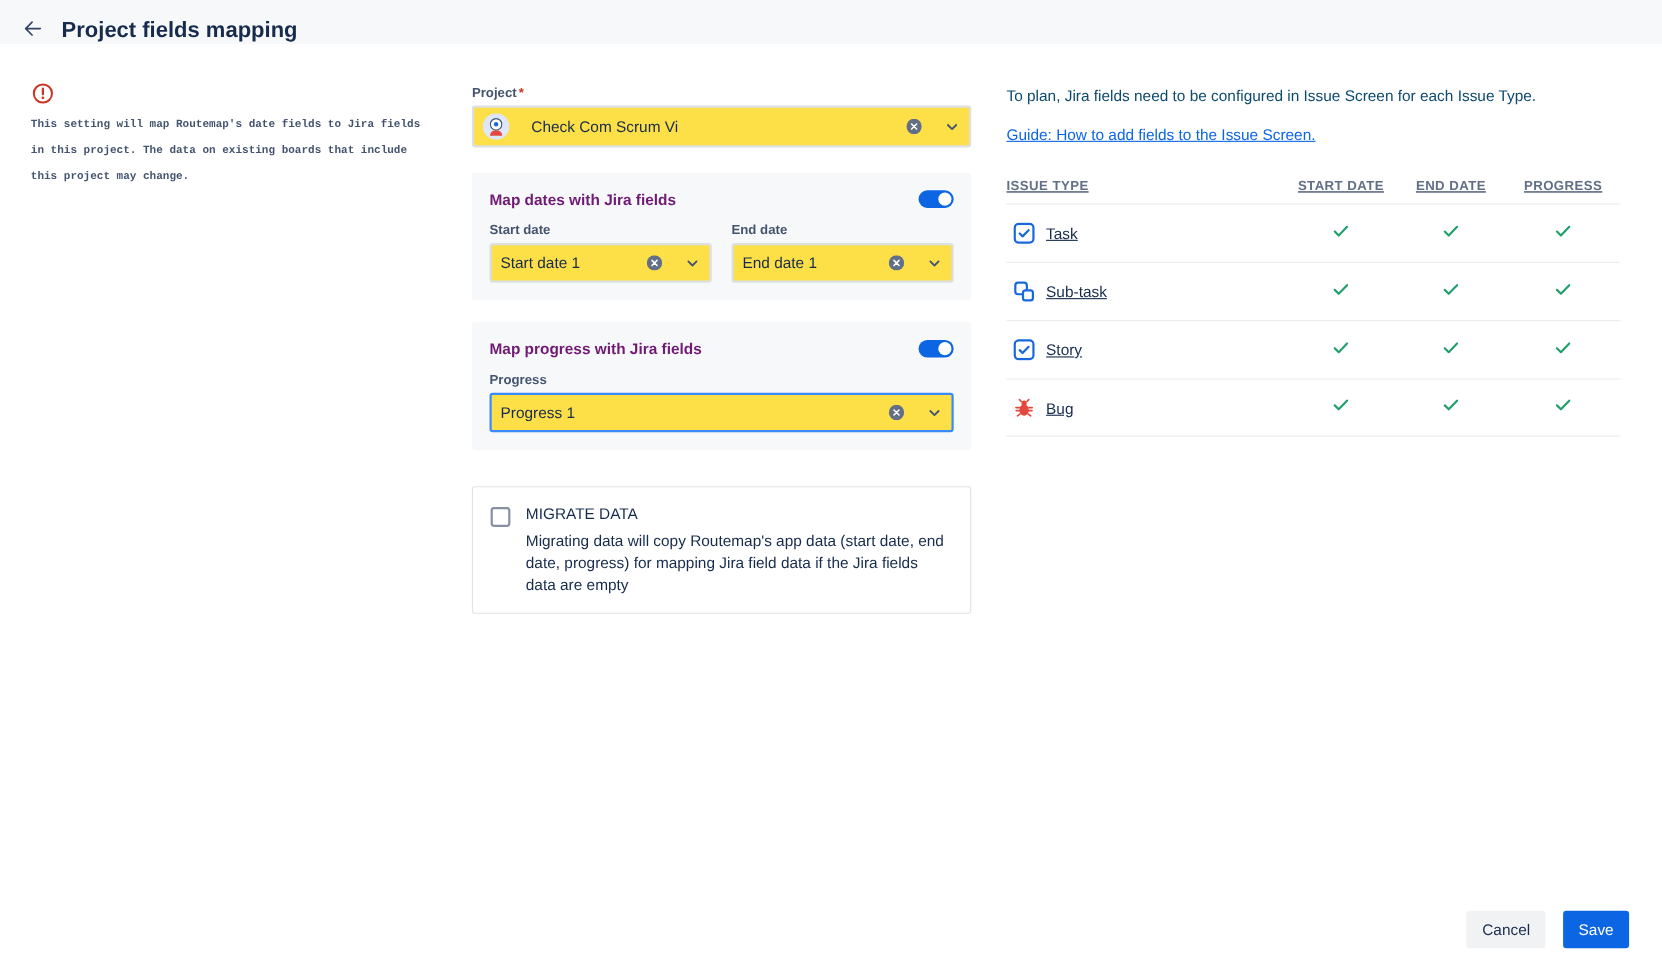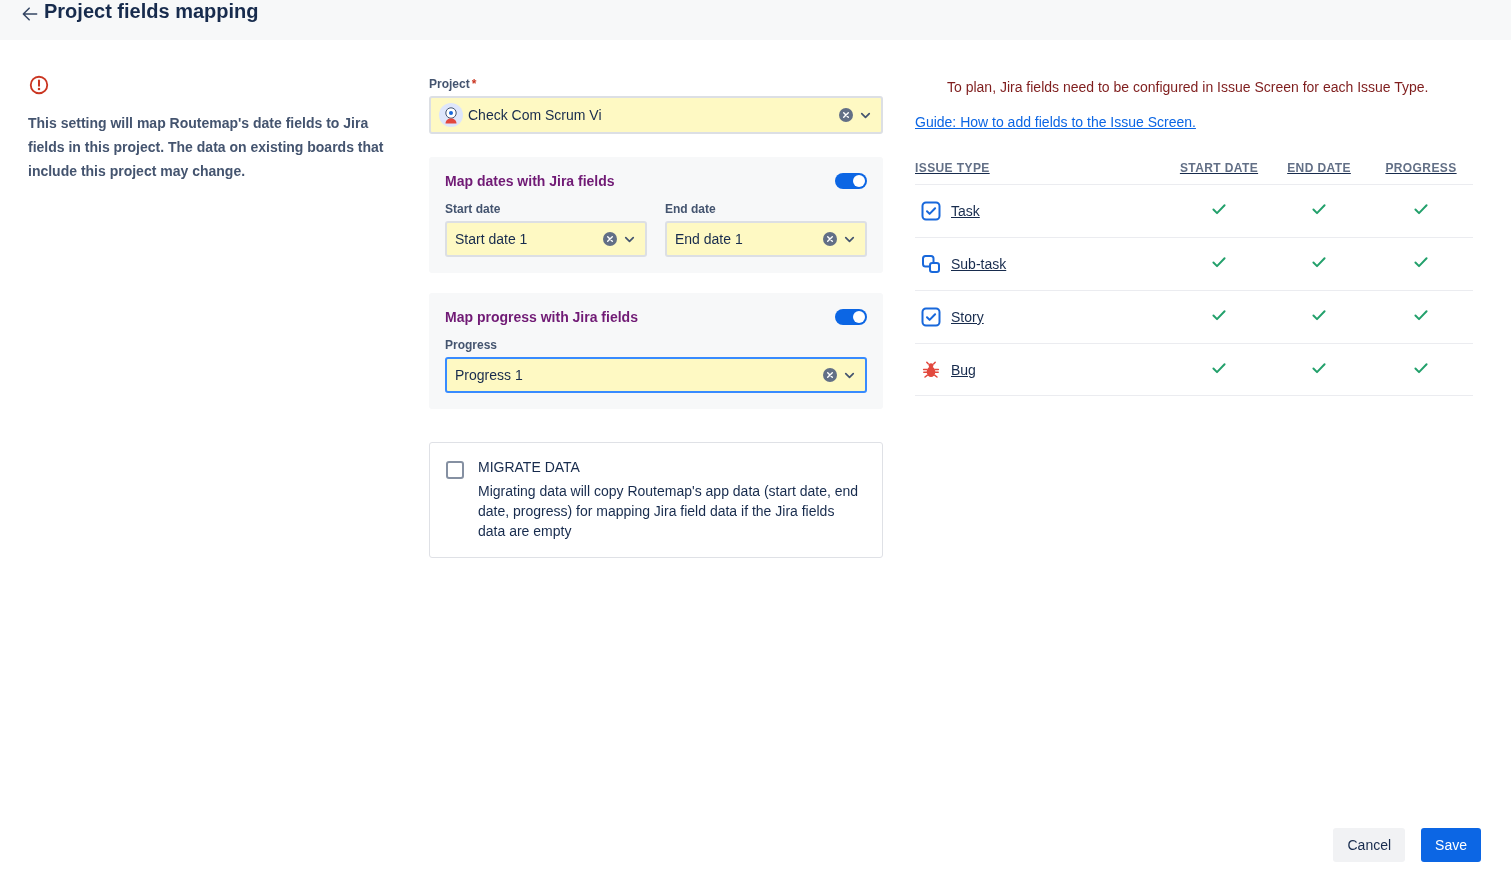--- a/index.html
+++ b/index.html
@@ -9,57 +9,58 @@
     background: #ffffff;
     color: #172B4D;
     position: relative;
     overflow: hidden;
   }
   
   .topbar {
     height: 40px;
     background: #F7F8F9;
     display: flex;
-    align-items: flex-start;
+    align-items: flex-end;
     padding: 0 16px;
-    gap: 0;
+    gap: 12px;
   }
   .back-btn {
     background: none; border: none; cursor: pointer;
     width: 28px; height: 28px;
     display: flex; align-items: center; justify-content: center;
     border-radius: 3px;
   }
   .page-title {
     font-size: 20px;
     font-weight: 700;
     color: #172B4D;
   }
   
   .left-panel { position: absolute; left: 28px; top: 74px; width: 370px; }
   .warn-ic { display: inline-block; }
   .warn-text {
-    margin-top: 11px;
-    font-size: 14px;
+    margin-top: 1px;
+    font-size: 10px;
     font-weight: 700;
     color: #44546F;
     line-height: 24px;
+    font-family: Liberation Mono, monospace;
   }
   .center-panel { position: absolute; left: 429px; top: 77px; width: 454px; }
   .field-label {
     display: block;
     font-size: 12px;
     font-weight: 700;
     color: #44546F;
     margin-bottom: 5px;
   }
   .req { color: #CA3521; margin-left: 2px; }
   .select {
-    display: flex; align-items: center; gap: 5px;
-    background: #fef9c3;
+    display: flex; align-items: center; gap: 20px;
+    background: #fde047;
     border: 2px solid #DCDFE4;
     border-radius: 3px;
     height: 38px;
     padding: 0 8px;
     cursor: pointer;
   }
   .select .val { flex: 1; font-size: 14px; color: #172B4D; white-space: nowrap; overflow: hidden; }
   .select.focused { border-color: #388BFF; }
   .select .clear, .select .chev { display: flex; align-items: center; }
   .card {
@@ -106,21 +107,21 @@
     flex: none;
     margin-top: 2px;
     cursor: pointer;
   }
   .migrate-title { font-size: 14px; font-weight: 400; color: #172B4D; }
   .migrate-desc {
     font-size: 14px; color: #172B4D;
     line-height: 20px; margin-top: 6px; max-width: 382px;
   }
   .right-panel { position: absolute; left: 915px; top: 77px; width: 558px; }
-  .intro { font-size: 14px; font-weight: 500; color: #7f1d1d; line-height: 20px; margin-left: 32px; }
+  .intro { font-size: 14px; font-weight: 500; color: #0c4a6e; line-height: 20px; }
   .guide-link {
     display: inline-block;
     margin-top: 17px;
     font-size: 14px;
     color: #0C66E4;
     text-decoration: underline;
     cursor: pointer;
   }
   .itable { margin-top: 21px; text-decoration: underline; }
   .hrow, .irow {

